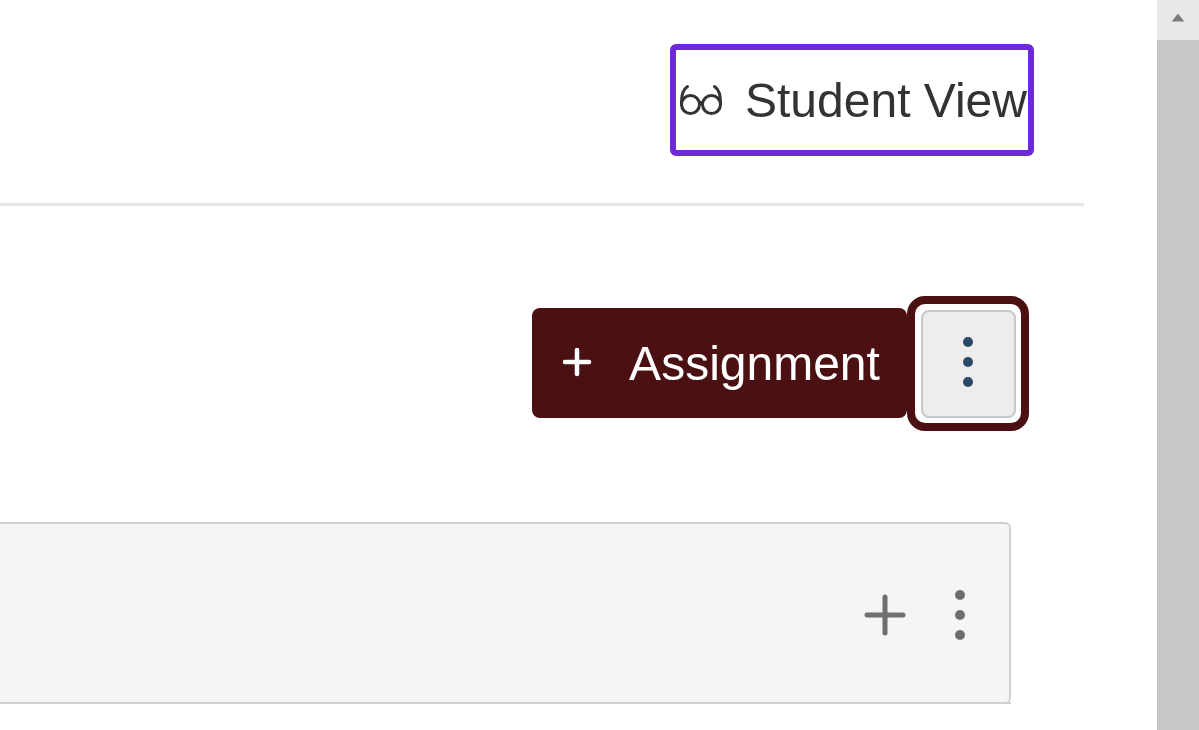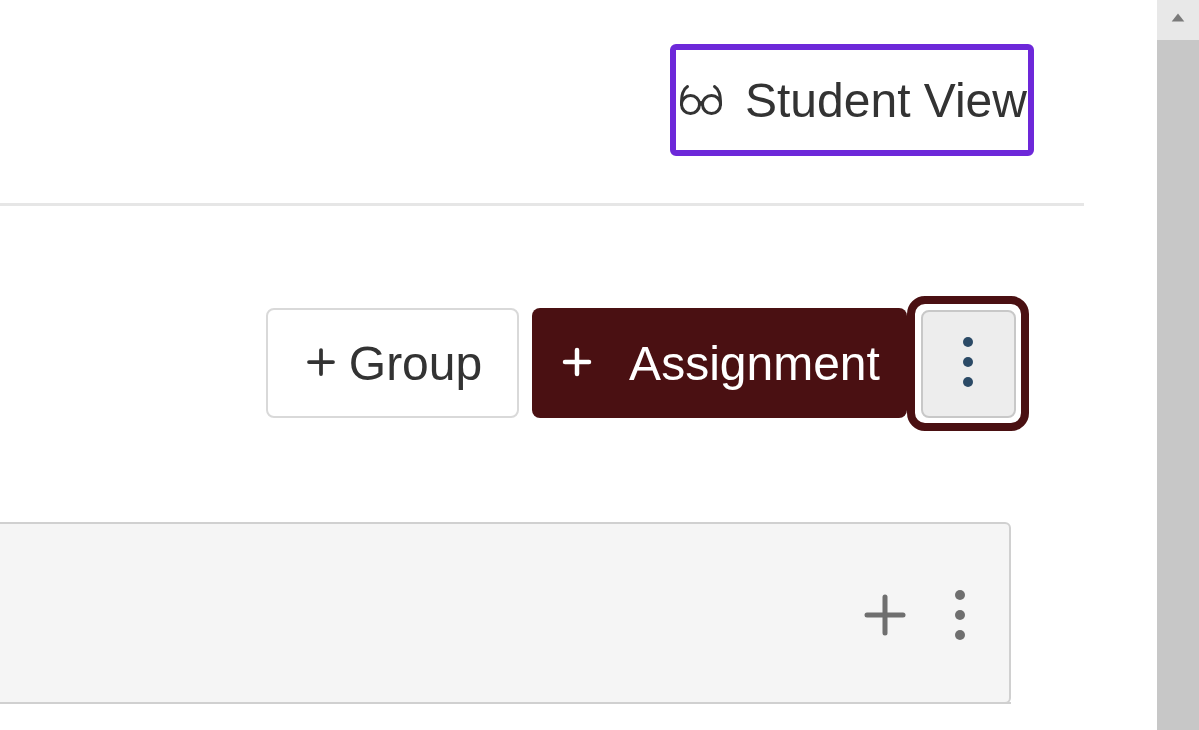--- a/index.html
+++ b/index.html
@@ -202,29 +202,20 @@
         <path d="M30 38 C32 34, 32 34, 34 38"></path>
         <path d="M6 38 C6 24, 8 18, 14 14"></path>
         <path d="M58 38 C58 24, 56 18, 50 14"></path>
       </svg>
     </span>
     <span class="label">Student View</span>
   </button>
 
   <div class="divider"></div>
 
-  <button class="btn-group">
-    <span>
-      <svg viewBox="0 0 24 24" fill="none" stroke="#333333" stroke-width="2.5" stroke-linecap="round">
-        <line x1="12" y1="4" x2="12" y2="20"></line>
-        <line x1="4" y1="12" x2="20" y2="12"></line>
-      </svg>
-    </span>
-    <span class="label">Group</span>
-  </button>
 
   <button class="btn-assignment">
     <span>
       <svg viewBox="0 0 24 24" fill="none" stroke="#ffffff" stroke-width="3" stroke-linecap="round">
         <line x1="12" y1="4" x2="12" y2="20"></line>
         <line x1="4" y1="12" x2="20" y2="12"></line>
       </svg>
     </span>
     <span class="label">Assignment</span>
   </button>

